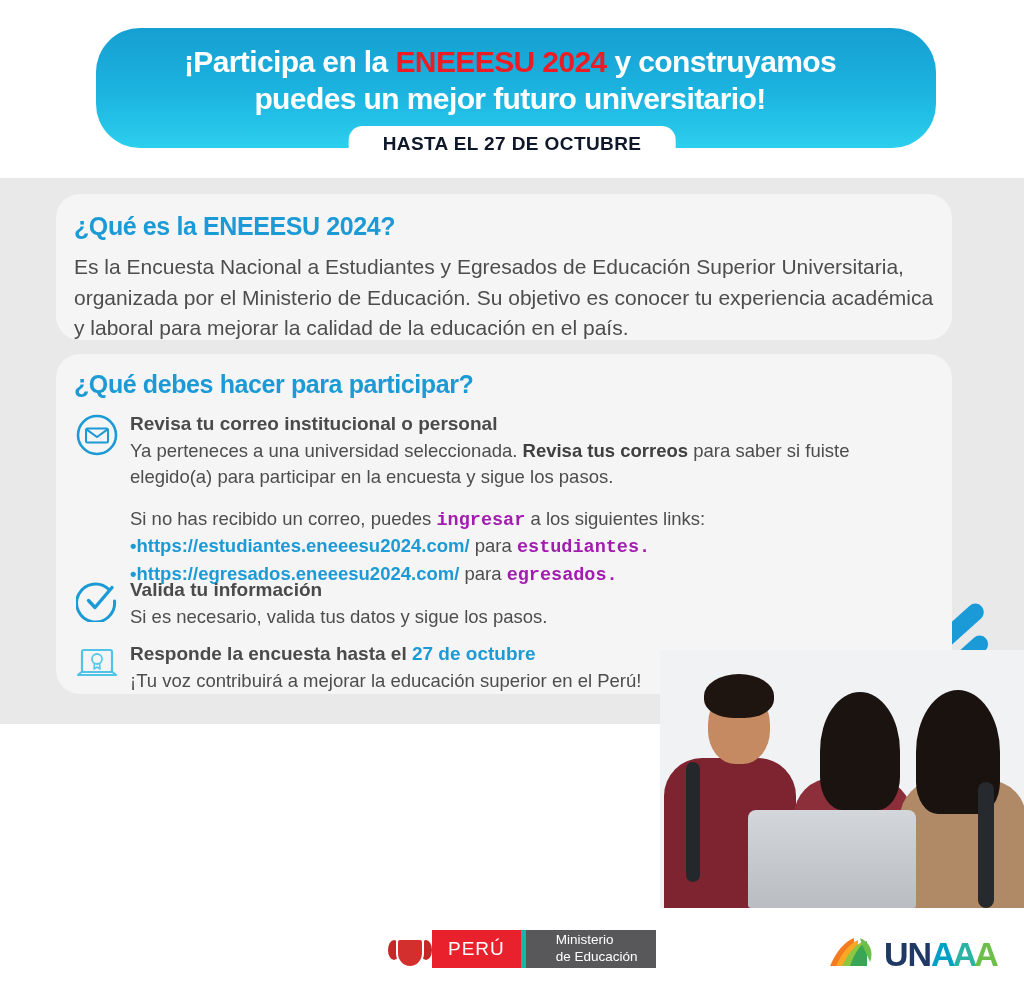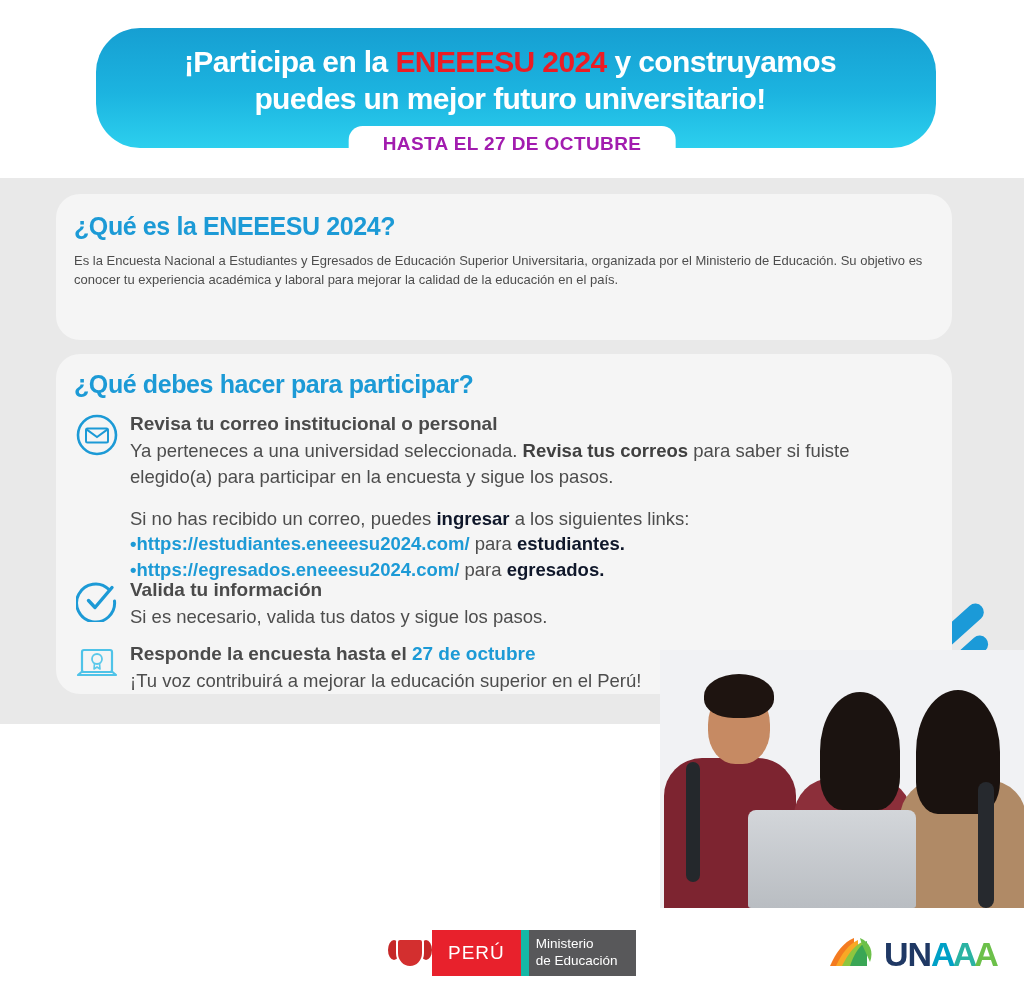--- a/index.html
+++ b/index.html
@@ -41,21 +41,21 @@
   .header-red { color: #ec1c24; }
   .header-pill {
     position: absolute; left: 50%; transform: translateX(-50%);
     top: 126px;
     background: #ffffff;
     border-radius: 14px;
     padding: 7px 34px 8px 34px;
     z-index: 4;
   }
   .header-pill span {
-    color: #a21caf;
+    color: #0f172a;
     font-weight: bold;
     font-size: 19px;
     letter-spacing: 0.4px;
     white-space: nowrap;
   }
 
   
   .body-zone {
     position: absolute; left: 0; top: 178px; width: 1024px; height: 546px;
     background: #e9e9e9;
@@ -91,21 +91,21 @@
     font-weight: bold;
     font-size: 25px;
     letter-spacing: -0.4px;
   }
   .panel-about .panel-title { position: absolute; left: 18px; top: 18px; }
   .panel-steps .panel-title { position: absolute; left: 18px; top: 16px; }
 
   .about-body {
     position: absolute; left: 18px; top: 58px; width: 860px;
     color: #4d4d4d;
-    font-size: 13px;
+    font-size: 21px;
     line-height: 1.46;
   }
 
   
   .step { position: absolute; }
   .step-1 { left: 18px; top: 58px; width: 860px; }
   .step-2 { left: 18px; top: 224px; width: 700px; }
   .step-3 { left: 18px; top: 288px; width: 720px; }
 
   .step-icon {
@@ -126,21 +126,21 @@
     color: #4d4d4d;
     font-size: 18.5px;
     line-height: 1.42;
     margin-top: 2px;
   }
   .link-blue { color: #404040; font-weight: bold; }
 
   .links-block { margin-top: 16px; }
   .link-row { font-size: 18.5px; line-height: 1.36; color: #4d4d4d; }
   .link-row .url { color: #1c9ad6; font-weight: bold; }
-  .link-row b { color: #0f172a; }
+  .link-row b { color: #a21caf; font-family: Liberation Mono, monospace; }
 
   
   .photo {
     position: absolute; left: 660px; top: 650px;
     width: 364px; height: 258px;
     overflow: hidden;
   }
   .photo-bg { position: absolute; inset: 0; background: #f1f2f4; }
   .person { position: absolute; }
   .head { border-radius: 48% 48% 44% 44%; }
@@ -185,21 +185,21 @@
   }
   .uni-name-small {
     color: #7a7a7a; font-size: 12.5px; line-height: 1.2;
   }
   .uni-name-big {
     color: #2f2f2f; font-size: 22px; font-weight: bold; letter-spacing: -0.2px;
   }
 
   .logo-minedu {
     position: absolute; left: 388px; top: 22px;
-    display: flex; align-items: stretch; height: 46px;
+    display: flex; align-items: stretch; height: 38px;
   }
   .minedu-shield { width: 44px; height: 46px; position: relative; }
   .minedu-shield .sh {
     position: absolute; left: 8px; top: 8px; width: 28px; height: 30px;
     background: #d32f2f; border-radius: 4px 4px 50% 50%;
     border: 2px solid #ffffff;
   }
   .minedu-shield .wing-l, .minedu-shield .wing-r {
     position: absolute; top: 10px; width: 12px; height: 20px;
     background: #c62828; border-radius: 50%;
@@ -207,22 +207,22 @@
   .minedu-shield .wing-l { left: 0px; }
   .minedu-shield .wing-r { right: 0px; }
   .minedu-peru {
     background: #e8212c; color: #ffffff;
     display: flex; align-items: center; justify-content: center;
     padding: 0 16px; font-size: 19px; letter-spacing: 1px;
   }
   .minedu-min {
     background: #58585a; color: #ffffff;
     display: flex; align-items: center;
-    padding: 0 18px 0 7px; font-size: 13.5px; line-height: 1.25;
-    border-left: 8px solid #14b8a6;
+    padding: 0 18px 0 30px; font-size: 13.5px; line-height: 1.25;
+    border-left: 5px solid #14b8a6;
   }
 
   .logo-unaaa-right {
     position: absolute; left: 826px; top: 24px;
     display: flex; align-items: center; gap: 4px;
   }
   .unaaa-mark { width: 54px; height: 44px; position: relative; }
   .unaaa-word { display: flex; align-items: flex-start; }
   .unaaa-un { color: #1f3864; font-size: 34px; font-weight: bold; letter-spacing: -1px; }
   .unaaa-a1 { color: #00a0c6; font-size: 34px; font-weight: bold; letter-spacing: -3px; }

